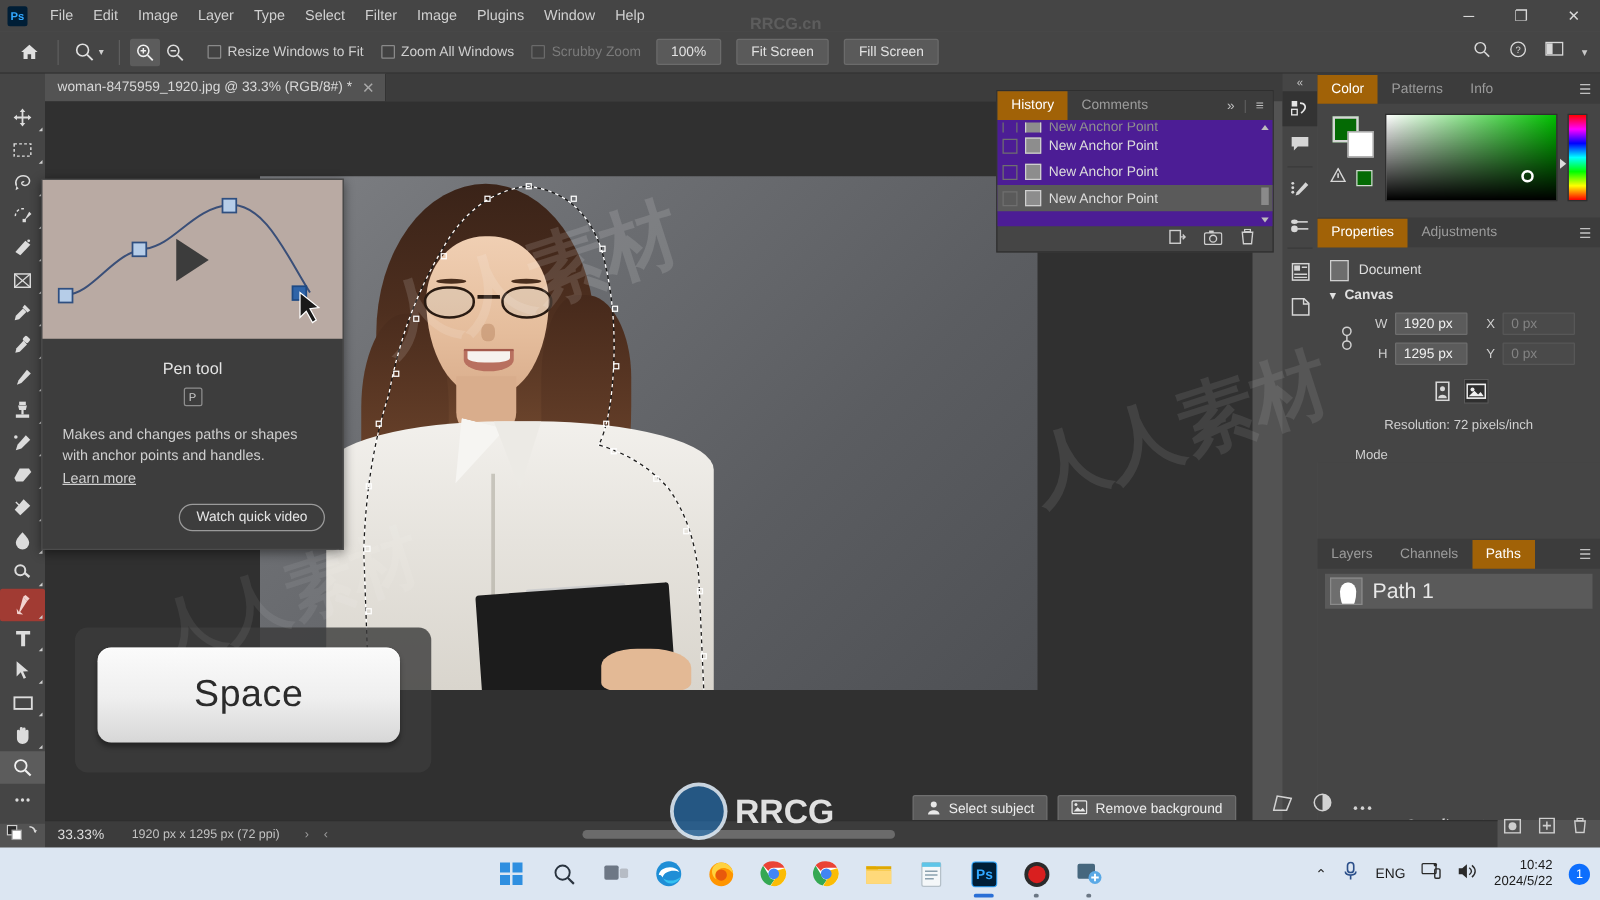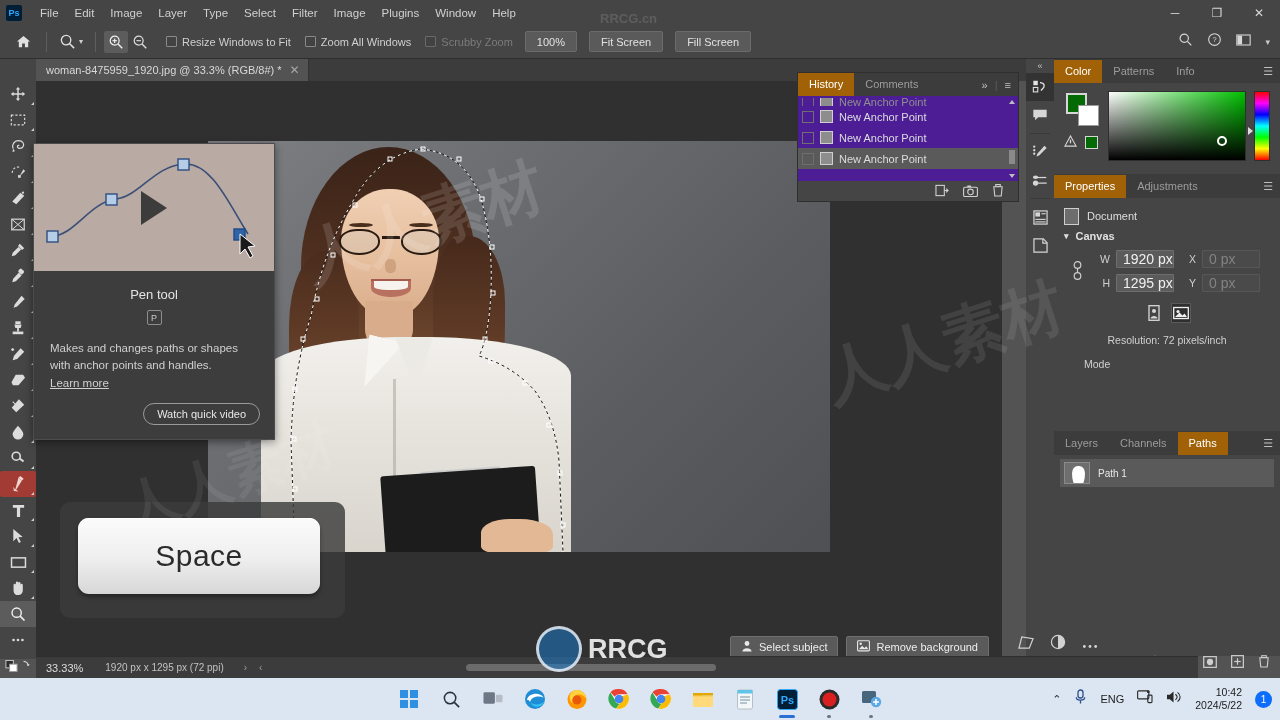--- a/index.html
+++ b/index.html
@@ -273,33 +273,33 @@
   .hue-strip { width: 16px; height: 70px; border: 1px solid #2f2f2f;
     background: linear-gradient(to bottom,#ff0000,#ff00ff,#0000ff,#00ffff,#00ff00,#ffff00,#ff0000); }
   .hue-arrow { position: absolute; right: 27px; top: 44px; width: 0; height: 0;
     border-left: 5px solid #dcdcdc; border-top: 4px solid transparent; border-bottom: 4px solid transparent; }
 
   .prop-row { display: flex; align-items: center; height: 22px; padding: 0 10px; gap: 8px; }
   .prop-doc { font-size: 11px; color: #dedede; }
   .doc-ico { width: 15px; height: 17px; border: 1px solid #cfcfcf; background: #6d6d6d; }
   .sect-hdr { display: flex; align-items: center; gap: 7px; padding: 4px 10px; font-size: 11px; color: #e0e0e0; font-weight: bold; }
   .fld { height: 18px; border: 1px solid #6e6e6e; background: #5b5b5b; color: #f0f0f0;
-    font-size: 14px; display: flex; align-items: center; padding-left: 6px; border-radius: 1px; }
+    font-size: 11px; display: flex; align-items: center; padding-left: 6px; border-radius: 1px; }
   .fld.dim { background: #4a4a4a; border-color: #575757; color: #838383; }
   .lbl { font-size: 10.5px; color: #cfcfcf; width: 10px; text-align: right; }
   .orient-btn { width: 20px; height: 20px; border: 1px solid transparent; display:flex; align-items:center; justify-content:center; }
   .orient-btn.on { background: #2f2f2f; border-color: #5a5a5a; }
   .res-text { font-size: 10.5px; color: #d0d0d0; text-align: center; }
   .mode-text { font-size: 10.5px; color: #d0d0d0; padding-left: 30px; }
 
   .paths-row { display: flex; align-items: center; height: 28px; margin: 4px 6px 0 6px; background: #5a5a5a; gap: 8px; padding-left: 4px; }
   .path-thumb { width: 26px; height: 22px; background: #6e6e6e; border: 1px solid #8a8a8a; position: relative; overflow: hidden; }
   .path-sil { position: absolute; left: 7px; top: 3px; width: 13px; height: 19px; background: #ffffff;
     border-radius: 45% 45% 30% 30% / 38% 38% 62% 62%; }
-  .path-name { font-size: 10px; color: #e8e8e8; }
+  .path-name { font-size: 17px; color: #e8e8e8; }
 
   
   .bottom-bar {
     position: absolute; left: 36px; top: 656px; width: 1162px; height: 22px;
     background: #3c3c3c; display: flex; align-items: center; border-top: 1px solid #2e2e2e;
   }
   .zoom-val { font-size: 11px; color: #dcdcdc; padding: 0 8px 0 10px; }
   .doc-size { font-size: 10px; color: #c2c2c2; padding-left: 14px; }
   .bb-arrows { display: flex; gap: 12px; padding-left: 20px; color: #9c9c9c; font-size: 10px; }
   .hscroll { position: absolute; left: 430px; top: 7px; width: 250px; height: 7px; background: #6b6b6b; border-radius: 4px; }

